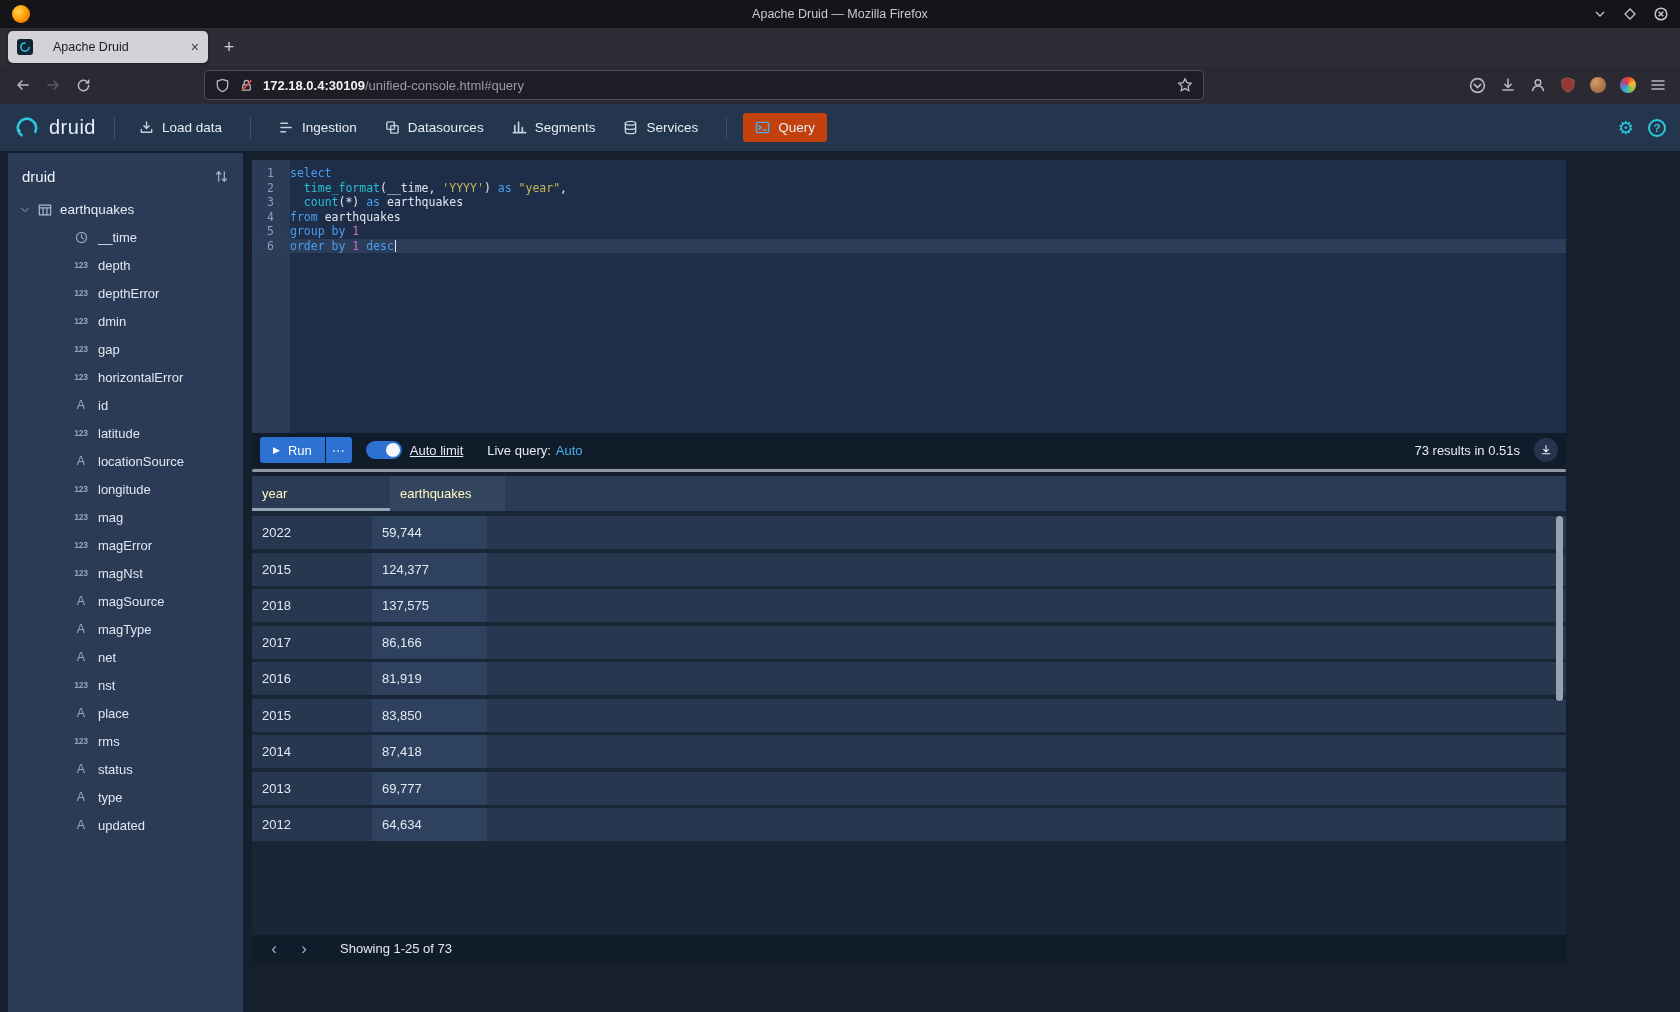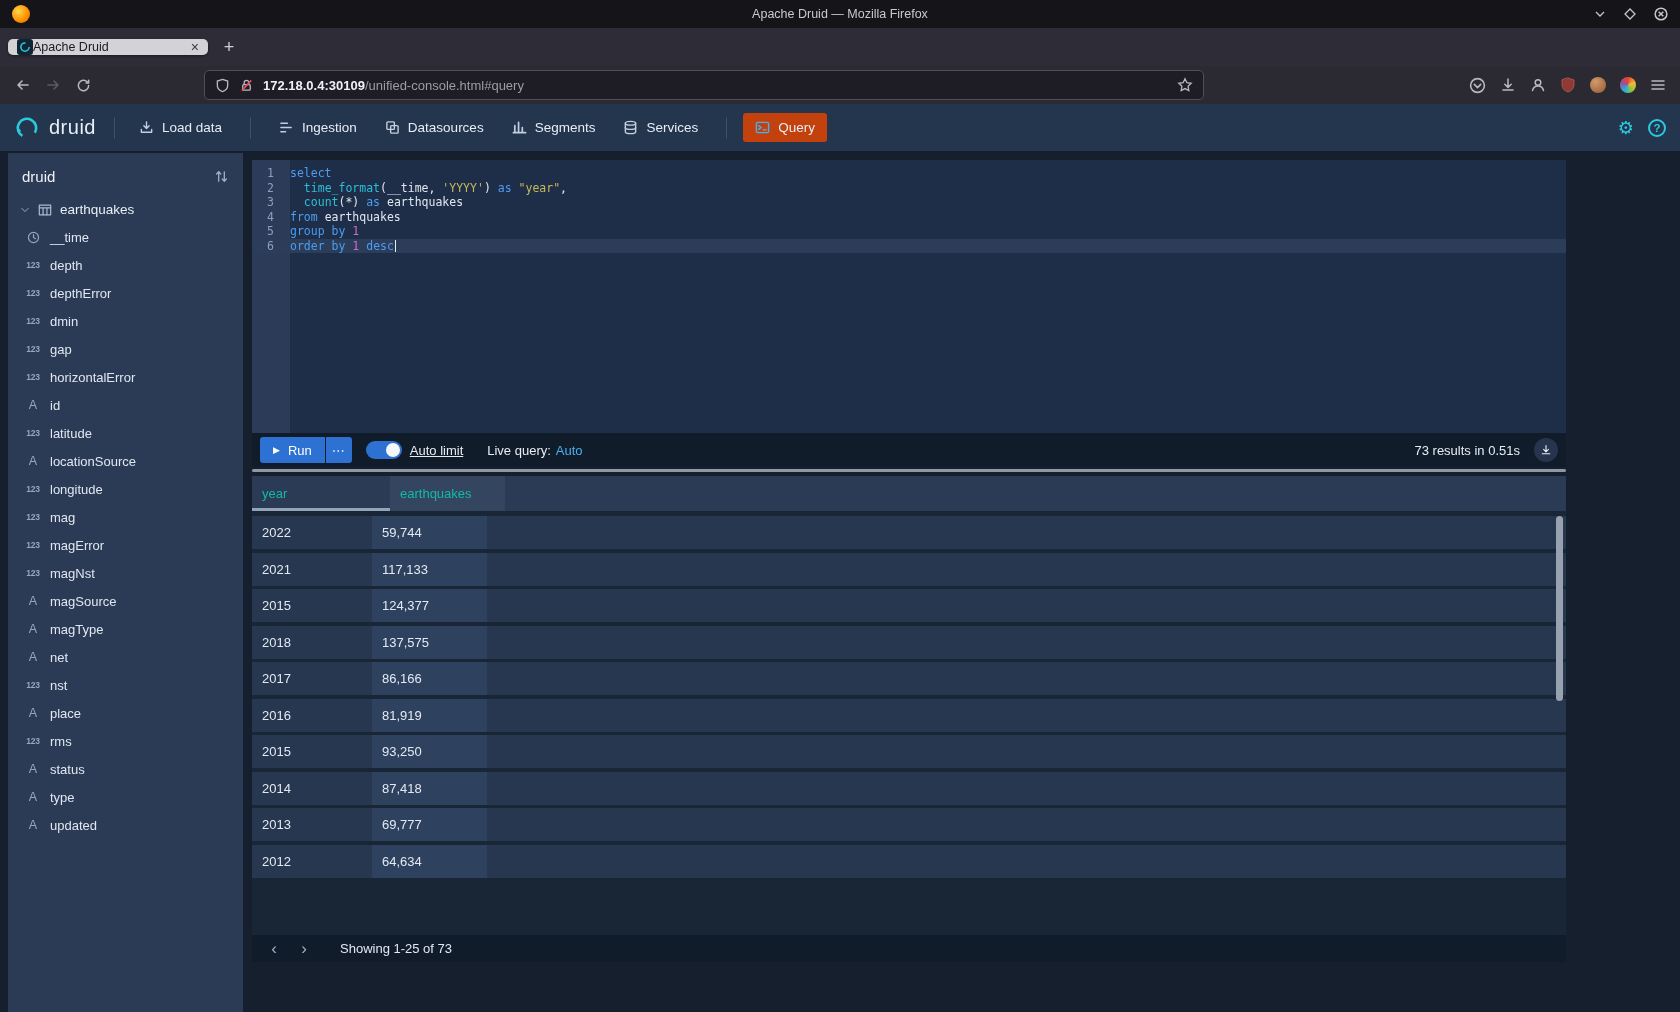--- a/index.html
+++ b/index.html
@@ -8,21 +8,21 @@
 
   
   .titlebar { position:absolute; top:0; left:0; right:0; height:28px; background:#151419; display:flex; align-items:center; padding:0 12px; }
   .ff-logo { width:18px; height:18px; border-radius:50%; background:radial-gradient(circle at 35% 35%, #ffd54a 0%, #ff9500 55%, #e55b0c 100%); }
   .win-title { position:absolute; left:0; right:0; text-align:center; color:#c9c9cf; font-size:12.5px; }
   .win-controls { margin-left:auto; display:flex; gap:18px; z-index:2; align-items:center; color:#c5c5cb; }
   .win-controls svg { stroke:#c5c5cb; fill:none; stroke-width:1.3; }
 
   
   .tabbar { position:absolute; top:28px; left:0; right:0; height:38px; background:#2e2c37; display:flex; align-items:center; padding-left:8px; }
-  .tab { height:16px; width:200px; background:#d2d2d7; border-radius:5px; display:flex; align-items:center; padding:8px 9px; gap:0; color:#1c1b22; font-size:12.5px; box-shadow:0 1px 3px rgba(0,0,0,.4); }
+  .tab { height:32px; width:200px; background:#d2d2d7; border-radius:5px; display:flex; align-items:center; padding:8px 9px; gap:20px; color:#1c1b22; font-size:12.5px; box-shadow:0 1px 3px rgba(0,0,0,.4); }
   .favicon { width:16px; height:16px; border-radius:3px; background:#102433; display:flex; align-items:center; justify-content:center; flex:0 0 16px; }
   .tab-label { white-space:nowrap; overflow:hidden; }
   .tab-close { margin-left:auto; color:#3c3b42; font-size:14px; line-height:1; }
   .newtab { width:30px; height:30px; margin-left:6px; display:flex; align-items:center; justify-content:center; color:#cfcfd6; font-size:18px; border-radius:4px; }
 
   
   .navbar { position:absolute; top:66px; left:0; right:0; height:38px; background:#2b2a33; display:flex; align-items:center; padding:0 8px; }
   .nav-btn { width:30px; height:30px; display:flex; align-items:center; justify-content:center; border-radius:4px; }
   .nav-btn svg { stroke:#b9b8c1; fill:none; stroke-width:1.6; stroke-linecap:round; stroke-linejoin:round; }
   .nav-btn.dim svg { stroke:#5b5a64; }
@@ -51,21 +51,21 @@
   .help-circle { width:18px; height:18px; border:2px solid #2cc9de; border-radius:50%; color:#2cc9de; font-size:11.5px; font-weight:bold; display:flex; align-items:center; justify-content:center; }
 
   
   .sidebar { position:absolute; left:8px; top:153px; width:235px; bottom:0; background:#2b3a55; overflow:hidden; }
   .sb-title { display:flex; align-items:center; padding:15px 14px 11px; }
   .sb-title-text { font-size:15px; color:#edf2f8; }
   .sb-sort { margin-left:auto; display:flex; }
   .sb-sort svg { stroke:#9db0c7; fill:none; stroke-width:1.4; stroke-linecap:round; stroke-linejoin:round; }
   .tree-parent { display:flex; align-items:center; gap:8px; padding:6px 12px; font-size:13.5px; color:#e8eef5; }
   .tree-parent svg { stroke:#a9b9cf; fill:none; stroke-width:1.4; stroke-linecap:round; stroke-linejoin:round; flex:0 0 auto; }
-  .tree-leaf { display:flex; align-items:center; gap:8px; padding:0 12px 0 16px; height:28px; font-size:13px; color:#e0e7f0; }
+  .tree-leaf { display:flex; align-items:center; gap:8px; padding:0 12px 0 64px; height:28px; font-size:13px; color:#e0e7f0; }
   .ticon { width:18px; flex:0 0 18px; text-align:center; color:#93a7c1; display:flex; align-items:center; justify-content:center; }
   .ticon.num { font-size:8.5px; font-weight:bold; letter-spacing:-.2px; }
   .ticon.str { font-size:12.5px; }
   .ticon svg { stroke:#93a7c1; fill:none; stroke-width:1.5; stroke-linecap:round; }
   .leaf-label { white-space:nowrap; }
 
   
   .main { position:absolute; left:252px; top:151px; width:1314px; bottom:0; }
 
   
@@ -92,21 +92,21 @@
   .live-query .auto { color:#48aff0; margin-left:5px; }
   .results-info { margin-left:auto; font-size:13px; color:#e7edf4; }
   .dl-btn { width:24px; height:24px; border-radius:50%; background:#26354d; display:flex; align-items:center; justify-content:center; flex:0 0 24px; }
   .dl-btn svg { stroke:#e6ecf4; fill:none; stroke-width:1.5; stroke-linecap:round; stroke-linejoin:round; }
 
   .hsplit { position:absolute; left:0; top:318px; width:1314px; height:3px; background:#8f97a3; border-radius:2px; }
 
   
   .results { position:absolute; left:0; top:325px; width:1314px; height:459px; background:#192635; overflow:hidden; }
   .thead { display:flex; height:35px; background:#2b3b55; position:relative; margin-bottom:5px; }
-  .th { font-size:13px; color:#14b8a6; display:flex; align-items:center; padding-left:10px;text-align:right; }
+  .th { font-size:13px; color:#fef9c3; display:flex; align-items:center; padding-left:10px;text-align:right; }
   .th.year { width:138px; }
   .th.quake { width:115px; background:#34465f; }
   .th.filler { flex:1; }
   .sort-underline { position:absolute; left:0; bottom:0; width:138px; height:3px; background:#93a3b8; }
   .trow { display:flex; height:33px; margin-bottom:3.5px; background:#273750; }
   .cell { display:flex; align-items:center; padding-left:10px; font-size:13px; color:#e3e9f2; }
   .cell.year { width:120px; }
   .cell.quake { width:115px; background:#2e425f; }
   .vscroll { position:absolute; right:3px; top:40px; width:7px; height:185px; background:#97a1af; border-radius:4px; }
 
@@ -441,42 +441,38 @@
         <span class="th quake">earthquakes</span>
         <span class="th filler"></span>
         <span class="sort-underline"></span>
       </div>
       <div>
           <div class="trow">
             <span class="cell year">2022</span>
             <span class="cell quake">59,744</span>
           </div>
           <div class="trow">
-            <span class="cell year">2021</span>
-            <span class="cell quake">117,133</span>
-          </div>
-          <div class="trow">
             <span class="cell year">2015</span>
             <span class="cell quake">124,377</span>
           </div>
           <div class="trow">
             <span class="cell year">2018</span>
             <span class="cell quake">137,575</span>
           </div>
           <div class="trow">
             <span class="cell year">2017</span>
             <span class="cell quake">86,166</span>
           </div>
           <div class="trow">
             <span class="cell year">2016</span>
             <span class="cell quake">81,919</span>
           </div>
           <div class="trow">
             <span class="cell year">2015</span>
-            <span class="cell quake">93,250</span>
+            <span class="cell quake">83,850</span>
           </div>
           <div class="trow">
             <span class="cell year">2014</span>
             <span class="cell quake">87,418</span>
           </div>
           <div class="trow">
             <span class="cell year">2013</span>
             <span class="cell quake">69,777</span>
           </div>
           <div class="trow">

